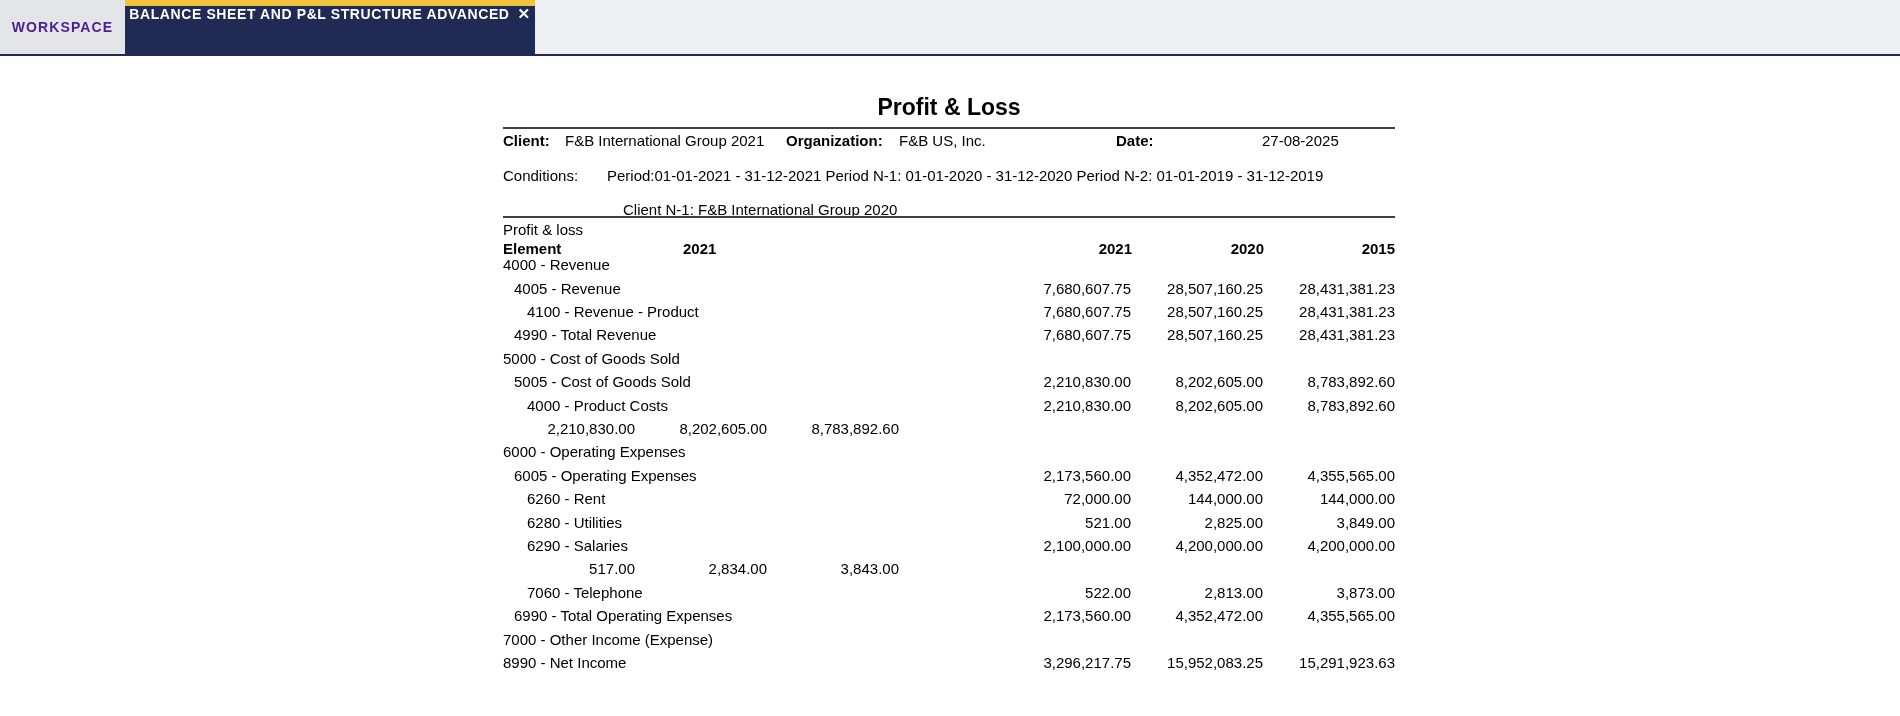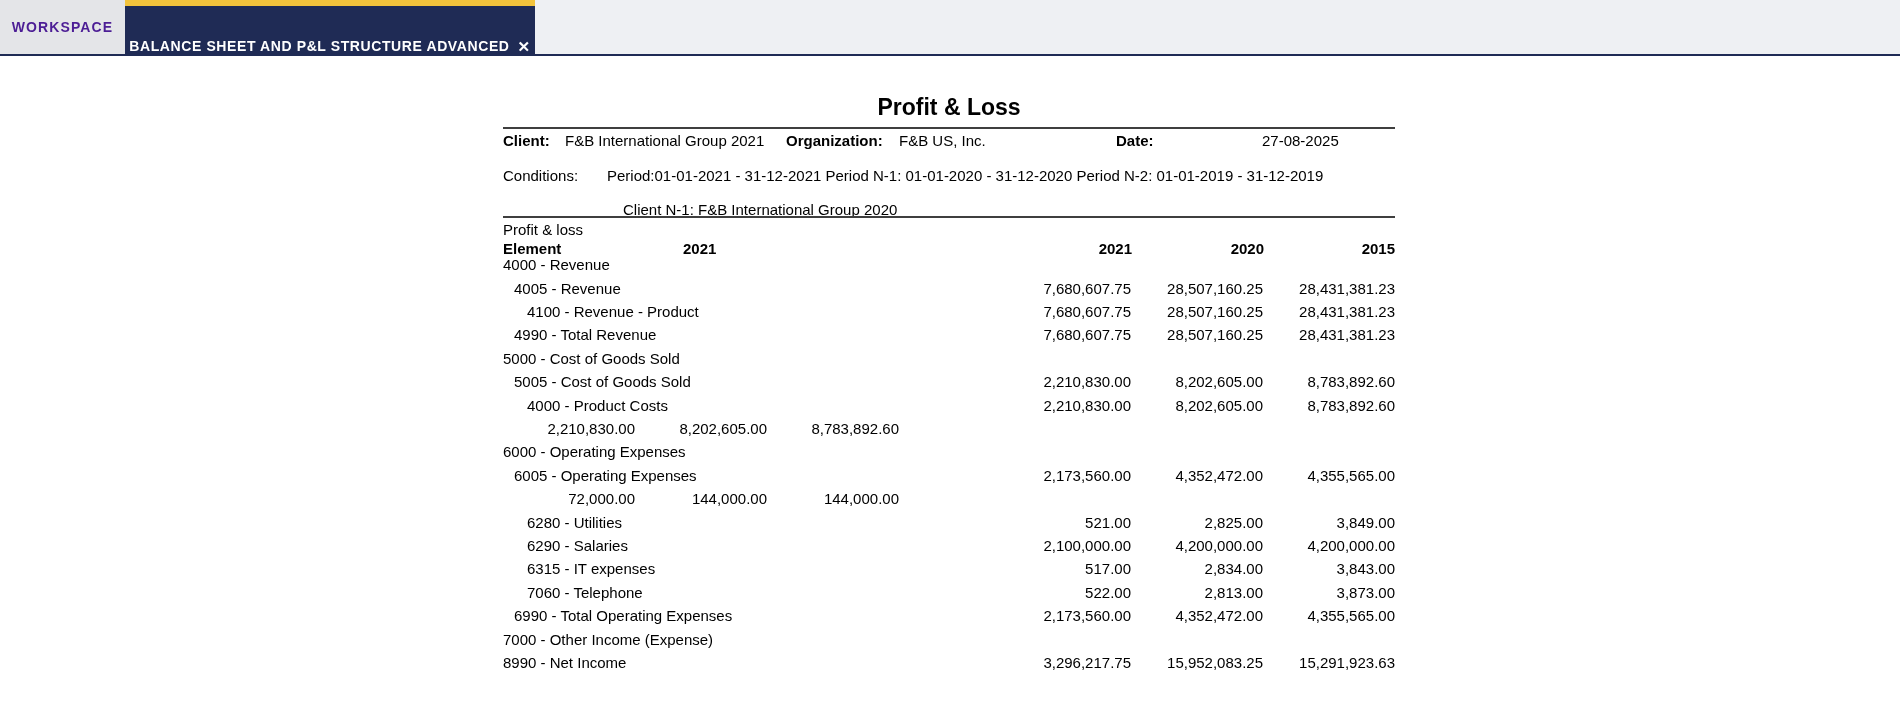--- a/index.html
+++ b/index.html
@@ -26,21 +26,21 @@
     background: #e4e5e8;
     display: flex; align-items: center; justify-content: center;
     font-size: 14px; font-weight: 700; letter-spacing: 1.1px;
     color: #4c1d95;
     cursor: pointer;
   }
   .tab-active {
     width: 410px; height: 54px;
     background: #1f2b55;
     border-top: 6px solid #f2c33c;
-    display: flex; align-items: flex-end; justify-content: center;
+    display: flex; align-items: flex-start; justify-content: center;
     gap: 8px;
     color: #ffffff;
     font-size: 14px; font-weight: 700; letter-spacing: 0.6px;
     cursor: pointer;
     white-space: nowrap;
   }
   .tab-close {
     color: #ffffff; font-size: 15px; font-weight: 700;
     line-height: 1; cursor: pointer;
   }
@@ -188,38 +188,38 @@
         <div class="tval"></div>
         <div class="tval"></div>
       </div>
       <div class="trow">
         <div class="tlabel ind-1">6005 - Operating Expenses</div>
         <div class="tval">2,173,560.00</div>
         <div class="tval">4,352,472.00</div>
         <div class="tval">4,355,565.00</div>
       </div>
       <div class="trow">
+        <div class="tlabel ind-2">6260 - Rent</div>
         <div class="tval">72,000.00</div>
         <div class="tval">144,000.00</div>
         <div class="tval">144,000.00</div>
       </div>
       <div class="trow">
         <div class="tlabel ind-2">6280 - Utilities</div>
         <div class="tval">521.00</div>
         <div class="tval">2,825.00</div>
         <div class="tval">3,849.00</div>
       </div>
       <div class="trow">
         <div class="tlabel ind-2">6290 - Salaries</div>
         <div class="tval">2,100,000.00</div>
         <div class="tval">4,200,000.00</div>
         <div class="tval">4,200,000.00</div>
       </div>
       <div class="trow">
-        <div class="tlabel ind-2">6315 - IT expenses</div>
         <div class="tval">517.00</div>
         <div class="tval">2,834.00</div>
         <div class="tval">3,843.00</div>
       </div>
       <div class="trow">
         <div class="tlabel ind-2">7060 - Telephone</div>
         <div class="tval">522.00</div>
         <div class="tval">2,813.00</div>
         <div class="tval">3,873.00</div>
       </div>

